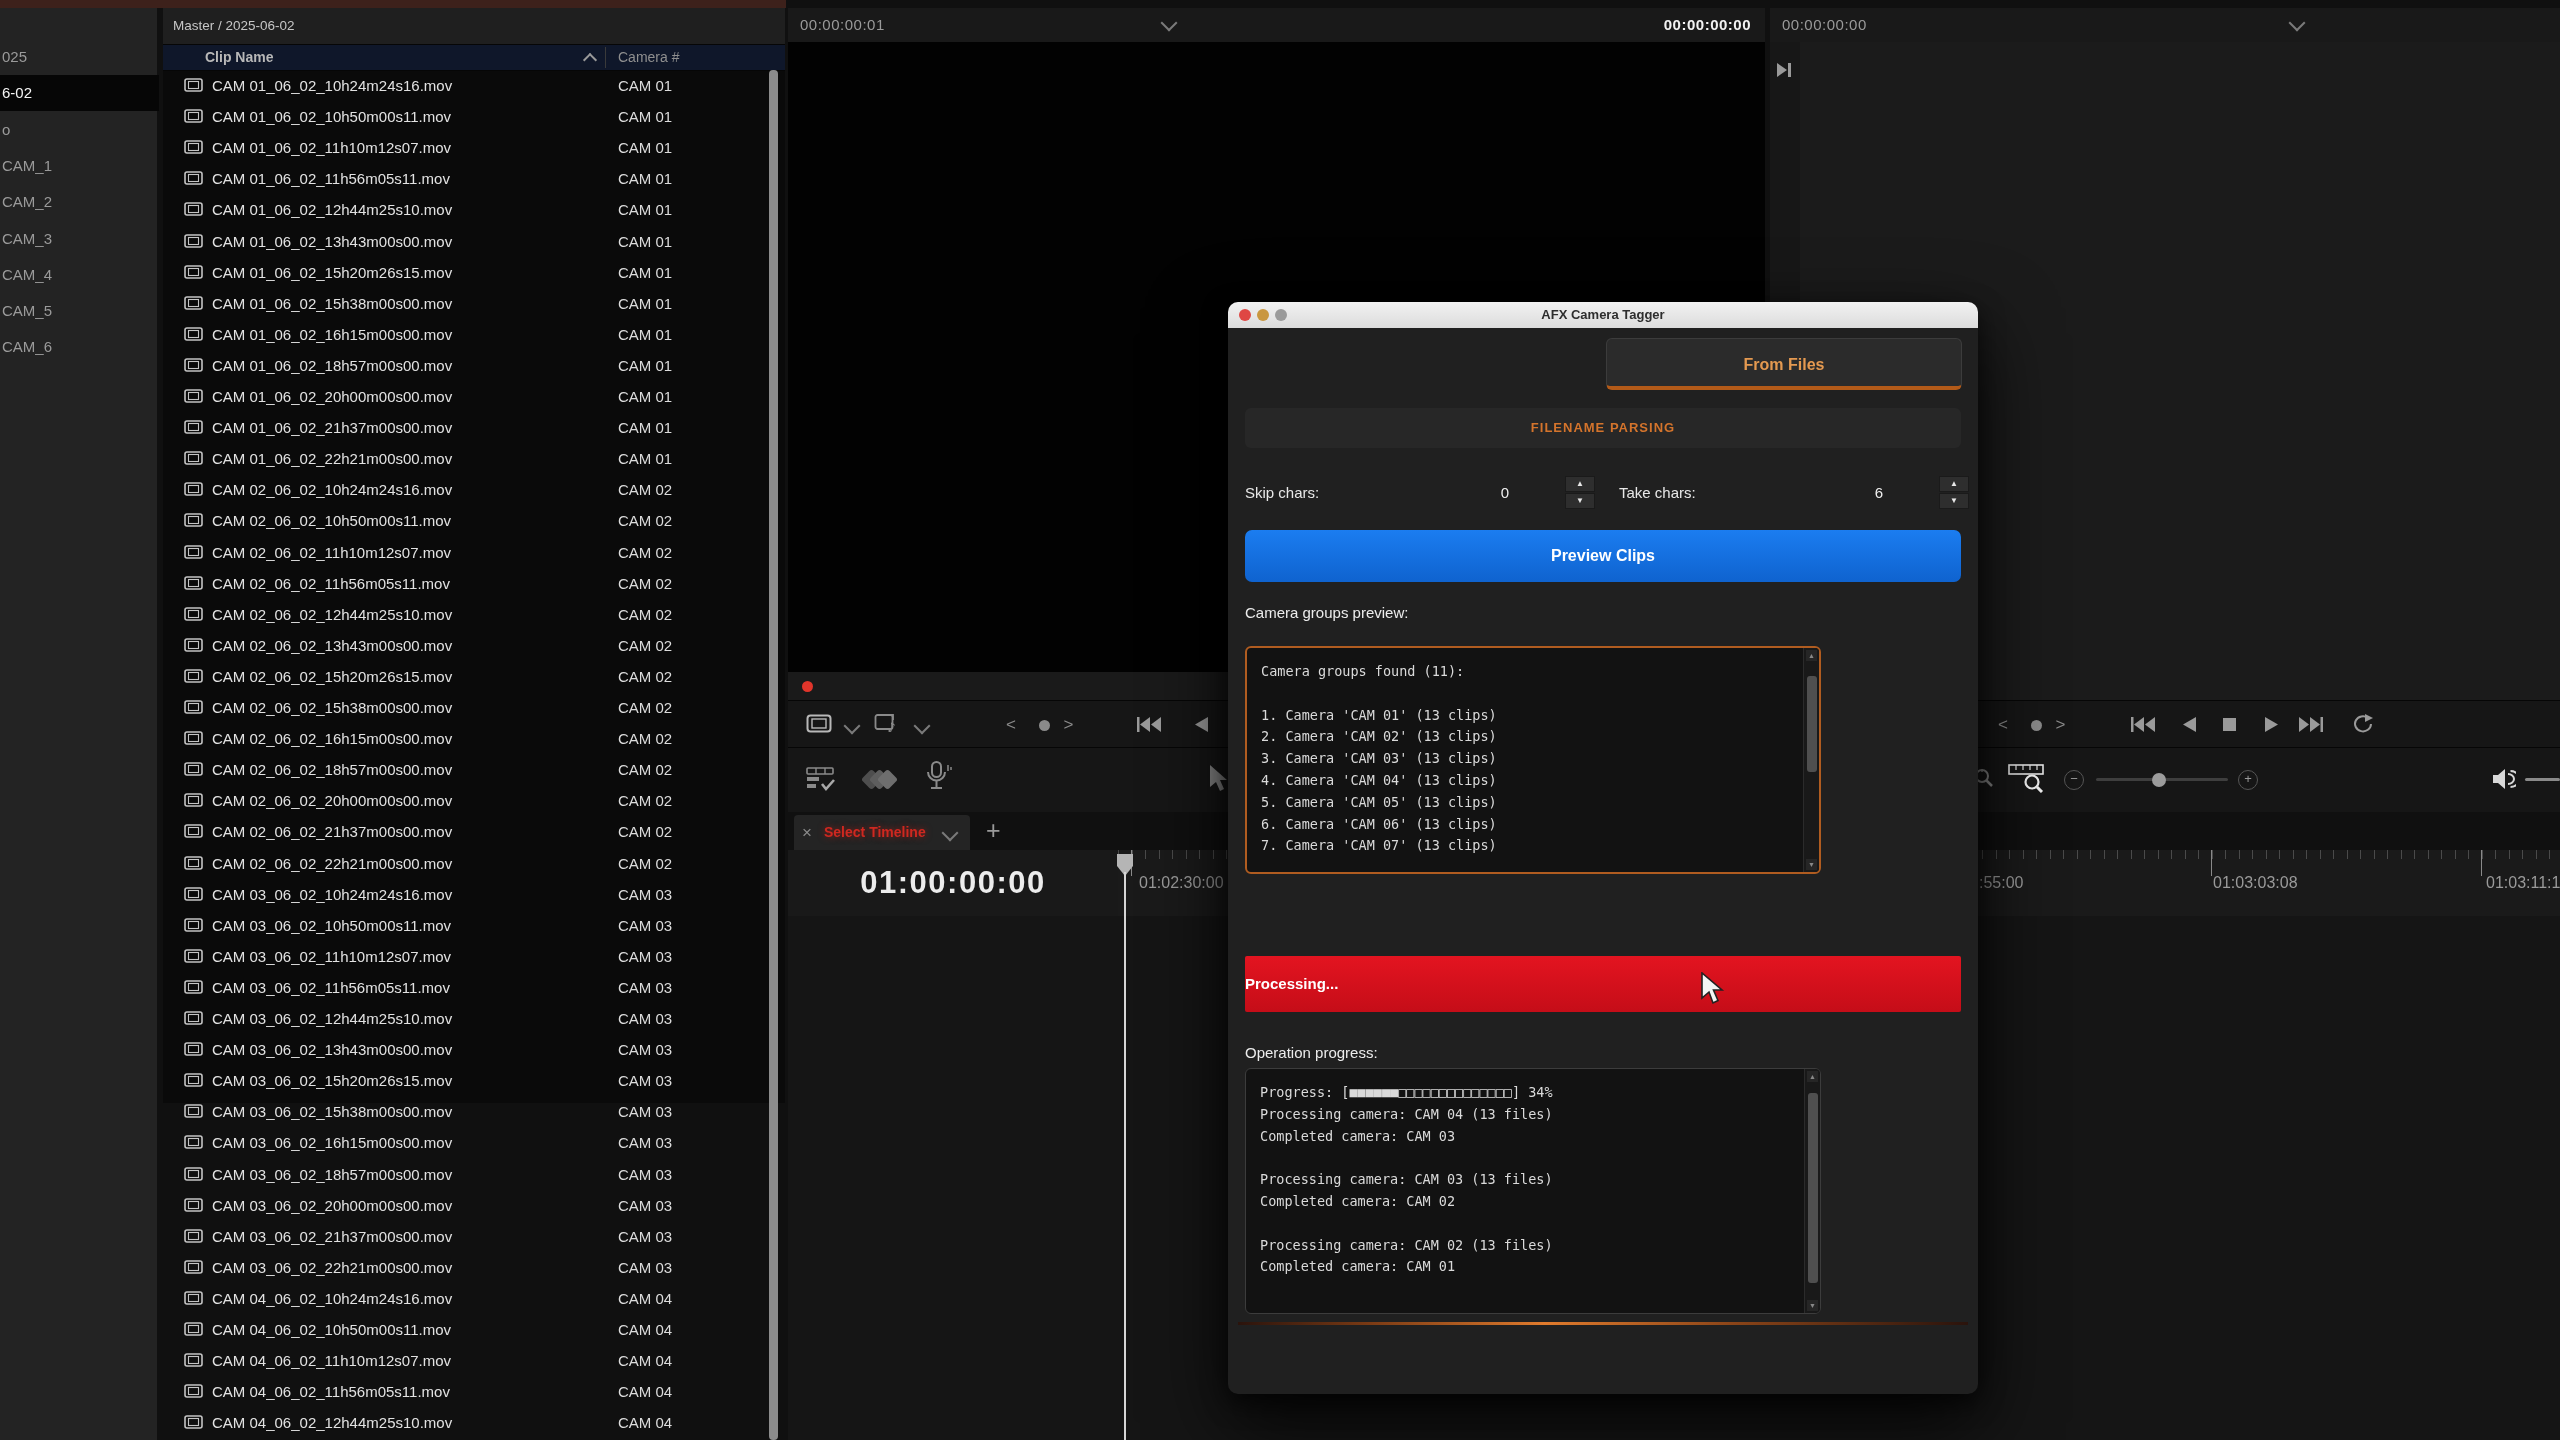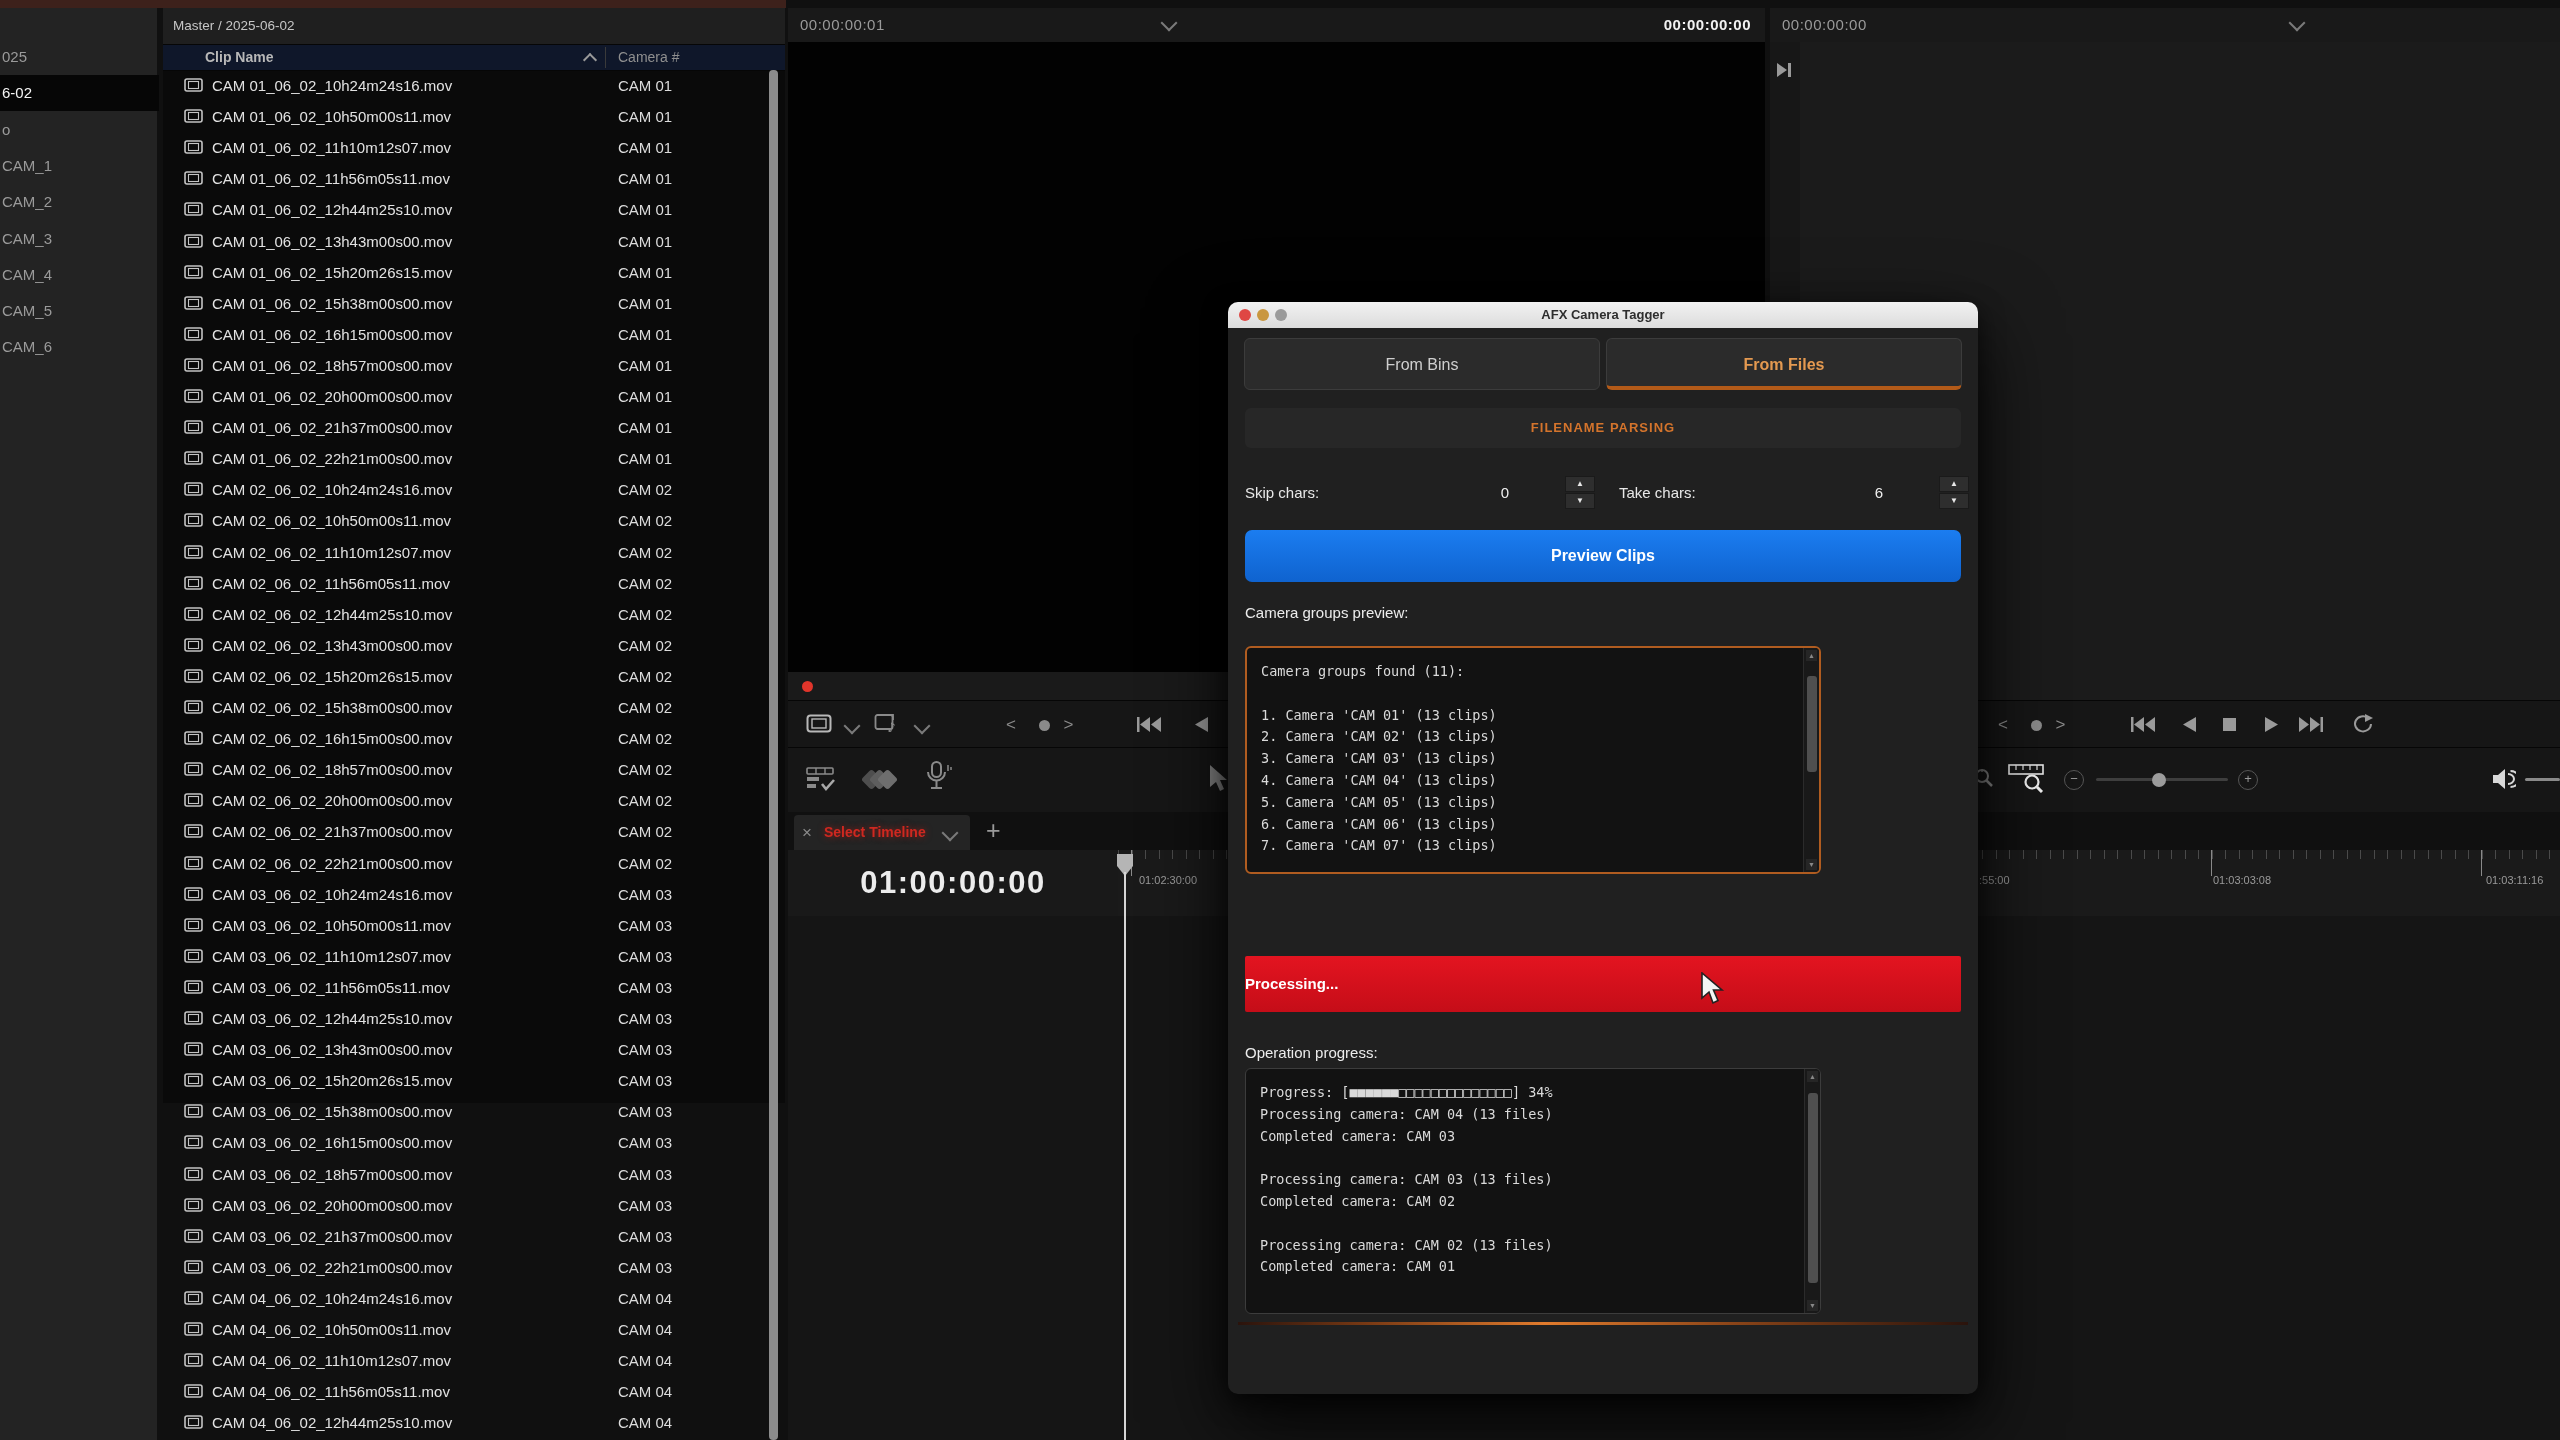--- a/index.html
+++ b/index.html
@@ -56,21 +56,21 @@
   .tl-tab{position:absolute;left:6px;top:3px;width:176px;height:35px;background:#242424;border-radius:4px 4px 0 0;}
   .tab-x{position:absolute;left:8px;top:0;line-height:35px;font-size:17px;color:#8a8a8a;}
   .tab-label{position:absolute;left:30px;line-height:35px;font-size:14px;font-weight:bold;color:#cf2820;text-shadow:0 0 7px rgba(210,30,20,.6);}
   .tab-chev{position:absolute;left:150px;top:12px;}
   .tab-plus{position:absolute;left:198px;top:0;line-height:36px;font-size:25px;font-weight:200;color:#9a9a9a;}
   .tc-panel{position:absolute;left:0;top:38px;width:330px;height:66px;background:#191919;}
   .big-tc{width:100%;text-align:center;line-height:66px;font-size:31px;font-weight:bold;color:#ececec;letter-spacing:1.5px;}
   #ruler{position:absolute;left:330px;top:38px;width:1442px;height:66px;background:#1a1a1a;overflow:hidden;}
   .tick{position:absolute;top:0;width:1px;background:#4a4a4a;}
   .tick.major{background:#8a8a8a;}
-  .rlabel{position:absolute;top:24px;font-size:11px;color:#9a9a9a;white-space:nowrap;}
+  .rlabel{position:absolute;top:24px;font-size:16px;color:#9a9a9a;white-space:nowrap;}
   #tracks{position:absolute;left:0;top:104px;width:1772px;height:524px;background:#151515;}
   .playhead-line{position:absolute;left:336px;top:60px;width:2px;height:568px;background:#d5d5d5;z-index:3;}
   .playhead-head{position:absolute;left:329px;top:42px;width:16px;height:22px;background:#b5b5b5;z-index:3;
                  clip-path:polygon(0 0,100% 0,100% 55%,50% 100%,0 55%);}
   
   #dialog{position:absolute;left:1228px;top:302px;width:750px;height:1092px;background:#202020;border-radius:10px;
           box-shadow:0 30px 80px rgba(0,0,0,.8),0 8px 24px rgba(0,0,0,.6);z-index:30;}
   .titlebar{position:absolute;left:0;top:0;width:100%;height:26px;background:linear-gradient(#f2f2f2,#dcdcdc);border-radius:10px 10px 0 0;}
   .light{position:absolute;top:7px;width:12px;height:12px;border-radius:50%;}
   .dlg-title{width:100%;text-align:center;line-height:26px;font-size:13px;color:#2e2e2e;font-weight:bold;}
@@ -804,21 +804,20 @@
     <div class="playhead-line"></div>
   </section>
 
   <div id="dialog">
     <div class="titlebar">
       <span class="light" style="left:11px;background:#df4744;"></span>
       <span class="light" style="left:29px;background:#c9973f;"></span>
       <span class="light" style="left:47px;background:#9a9a9a;"></span>
       <div class="dlg-title">AFX Camera Tagger</div>
     </div>
-    <div class="dtab bins">From Bins</div>
     <div class="dtab files">From Files</div>
     <div class="section-panel">FILENAME PARSING</div>
 
     <div class="parse-row">
       <div class="half">
         <span class="plabel">Skip chars:</span>
         <span class="pval">0</span>
         <div class="spinner">
           <span class="spin-btn" style="top:0;">▲</span>
           <span class="spin-btn" style="top:17px;">▼</span>

